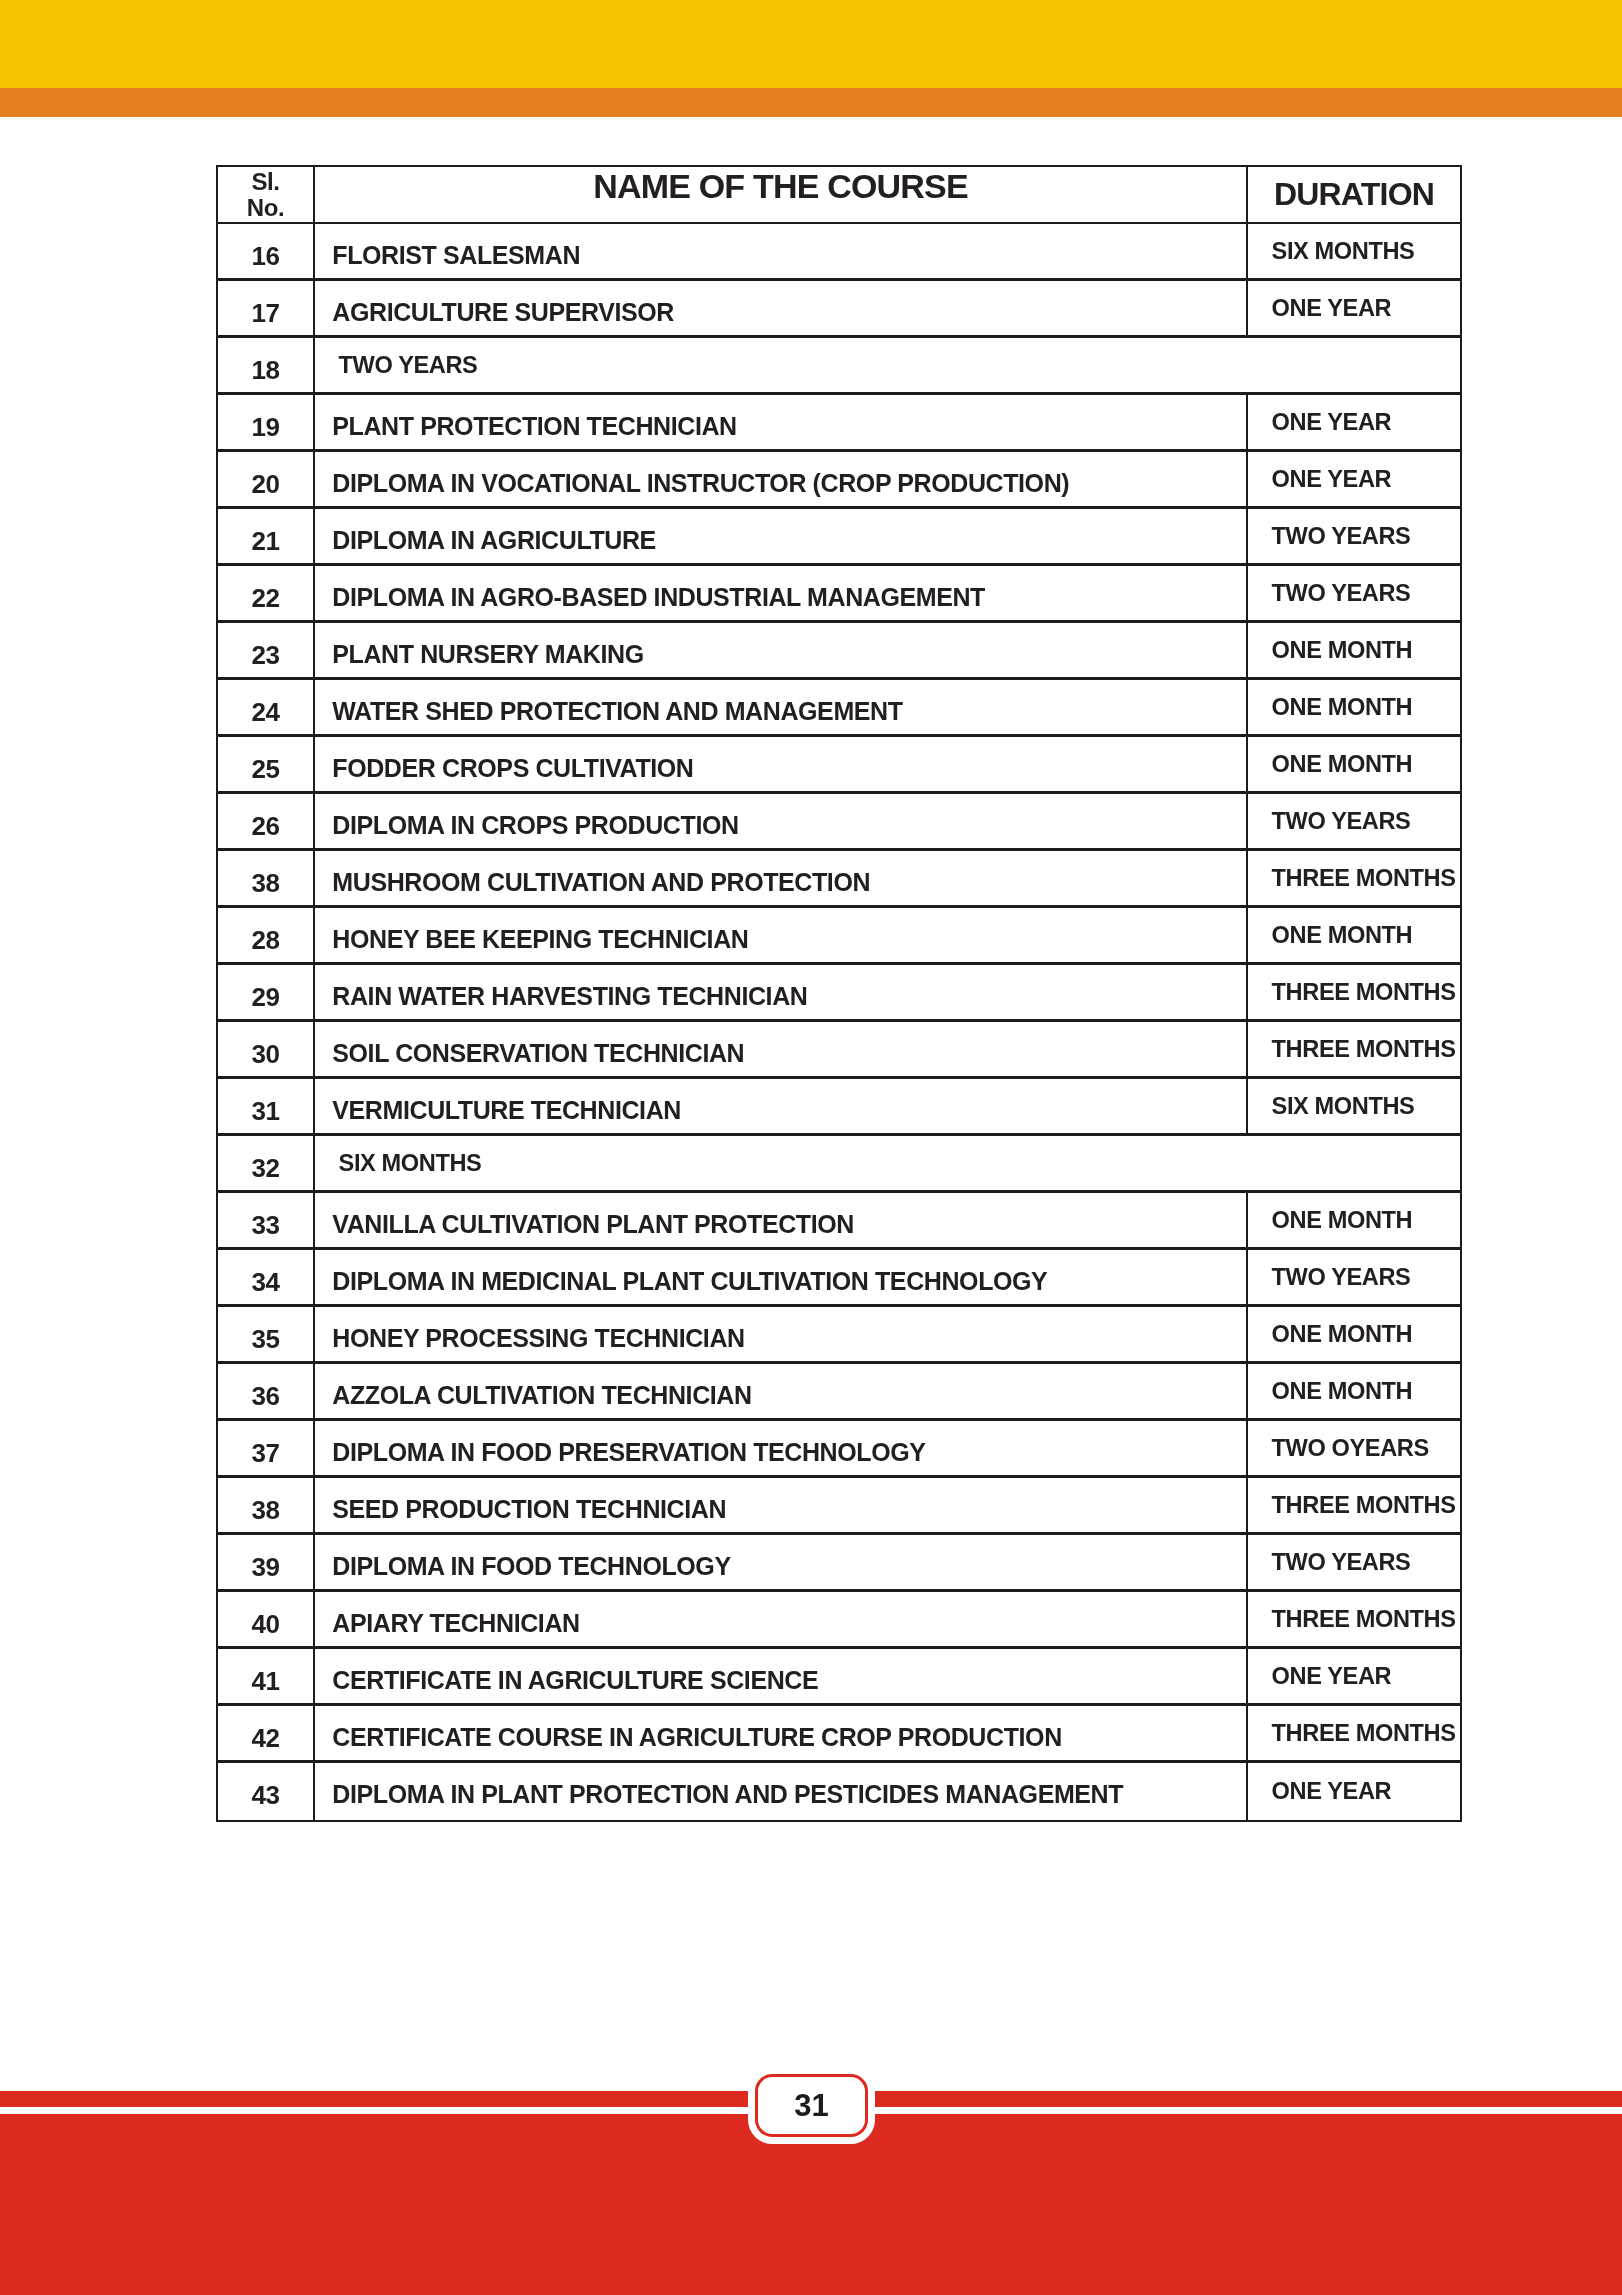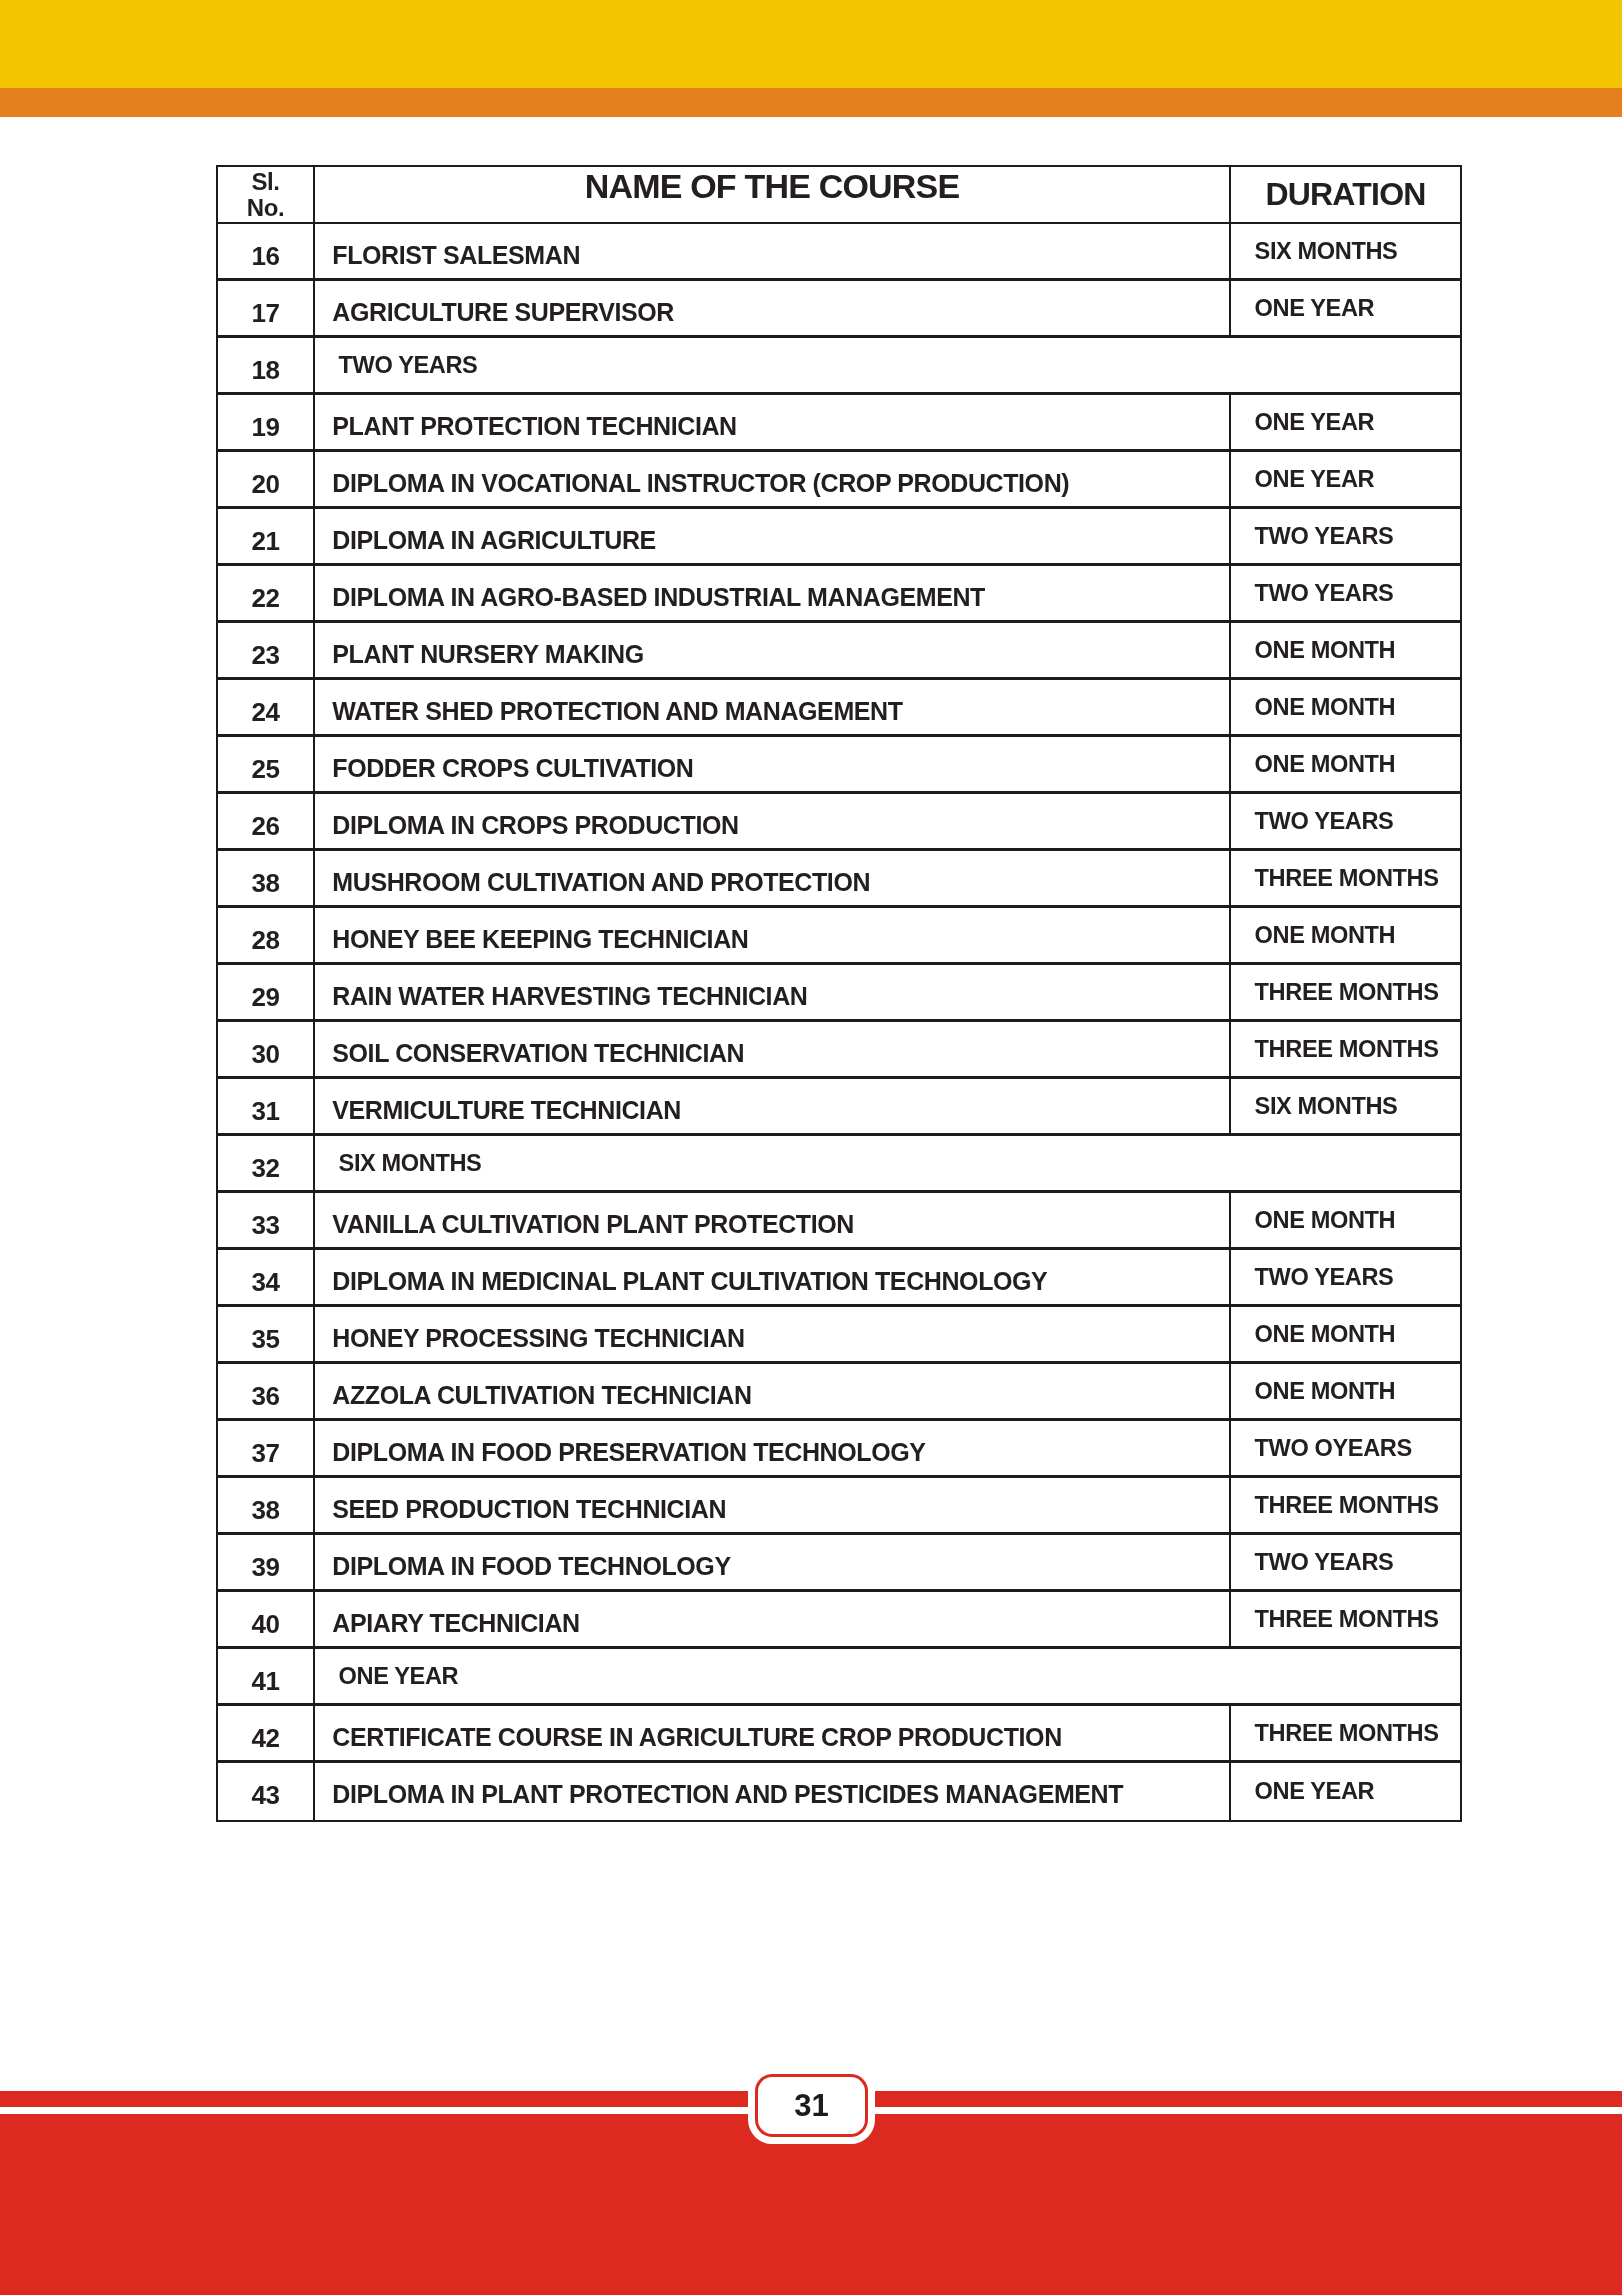--- a/index.html
+++ b/index.html
@@ -17,21 +17,21 @@
   
   .course-table {
     position:absolute; left:216px; top:165px; width:1246px;
     border:2.4px solid #1c1c1c; box-sizing:border-box; background:#ffffff;
   }
   .t-row { display:flex; height:57px; box-sizing:border-box; border-bottom:3.1px solid #1c1c1c; }
   .t-row:last-child { border-bottom:none; }
   .cell { box-sizing:border-box; display:flex; }
   .c-no   { width:97px;  border-right:2.4px solid #1c1c1c; justify-content:center; }
   .c-name { flex:1;      border-right:2.4px solid #1c1c1c; }
-  .c-dur  { width:229px; }
+  .c-dur  { width:212px; }
 
   
   .h-row { border-bottom:2.4px solid #1c1c1c; }
   .h-no { flex-direction:column; align-items:center; justify-content:center;
           font-weight:bold; font-size:24px; line-height:26px; letter-spacing:-0.4px; }
   .h-name { align-items:flex-start; justify-content:center;
           font-weight:bold; font-size:34px; letter-spacing:-0.8px; }
   .h-dur { align-items:center; justify-content:center;
           font-weight:bold; font-size:32px; letter-spacing:-0.8px; }
 
@@ -217,20 +217,21 @@
   </div>
 
   <div class="t-row">
     <div class="cell c-no d-no">40</div>
     <div class="cell c-name d-name">APIARY TECHNICIAN</div>
     <div class="cell c-dur d-dur">THREE MONTHS</div>
   </div>
 
   <div class="t-row">
     <div class="cell c-no d-no">41</div>
+    <div class="cell c-name d-name">CERTIFICATE IN AGRICULTURE SCIENCE</div>
     <div class="cell c-dur d-dur">ONE YEAR</div>
   </div>
 
   <div class="t-row">
     <div class="cell c-no d-no">42</div>
     <div class="cell c-name d-name">CERTIFICATE COURSE IN AGRICULTURE CROP PRODUCTION</div>
     <div class="cell c-dur d-dur">THREE MONTHS</div>
   </div>
 
   <div class="t-row">

